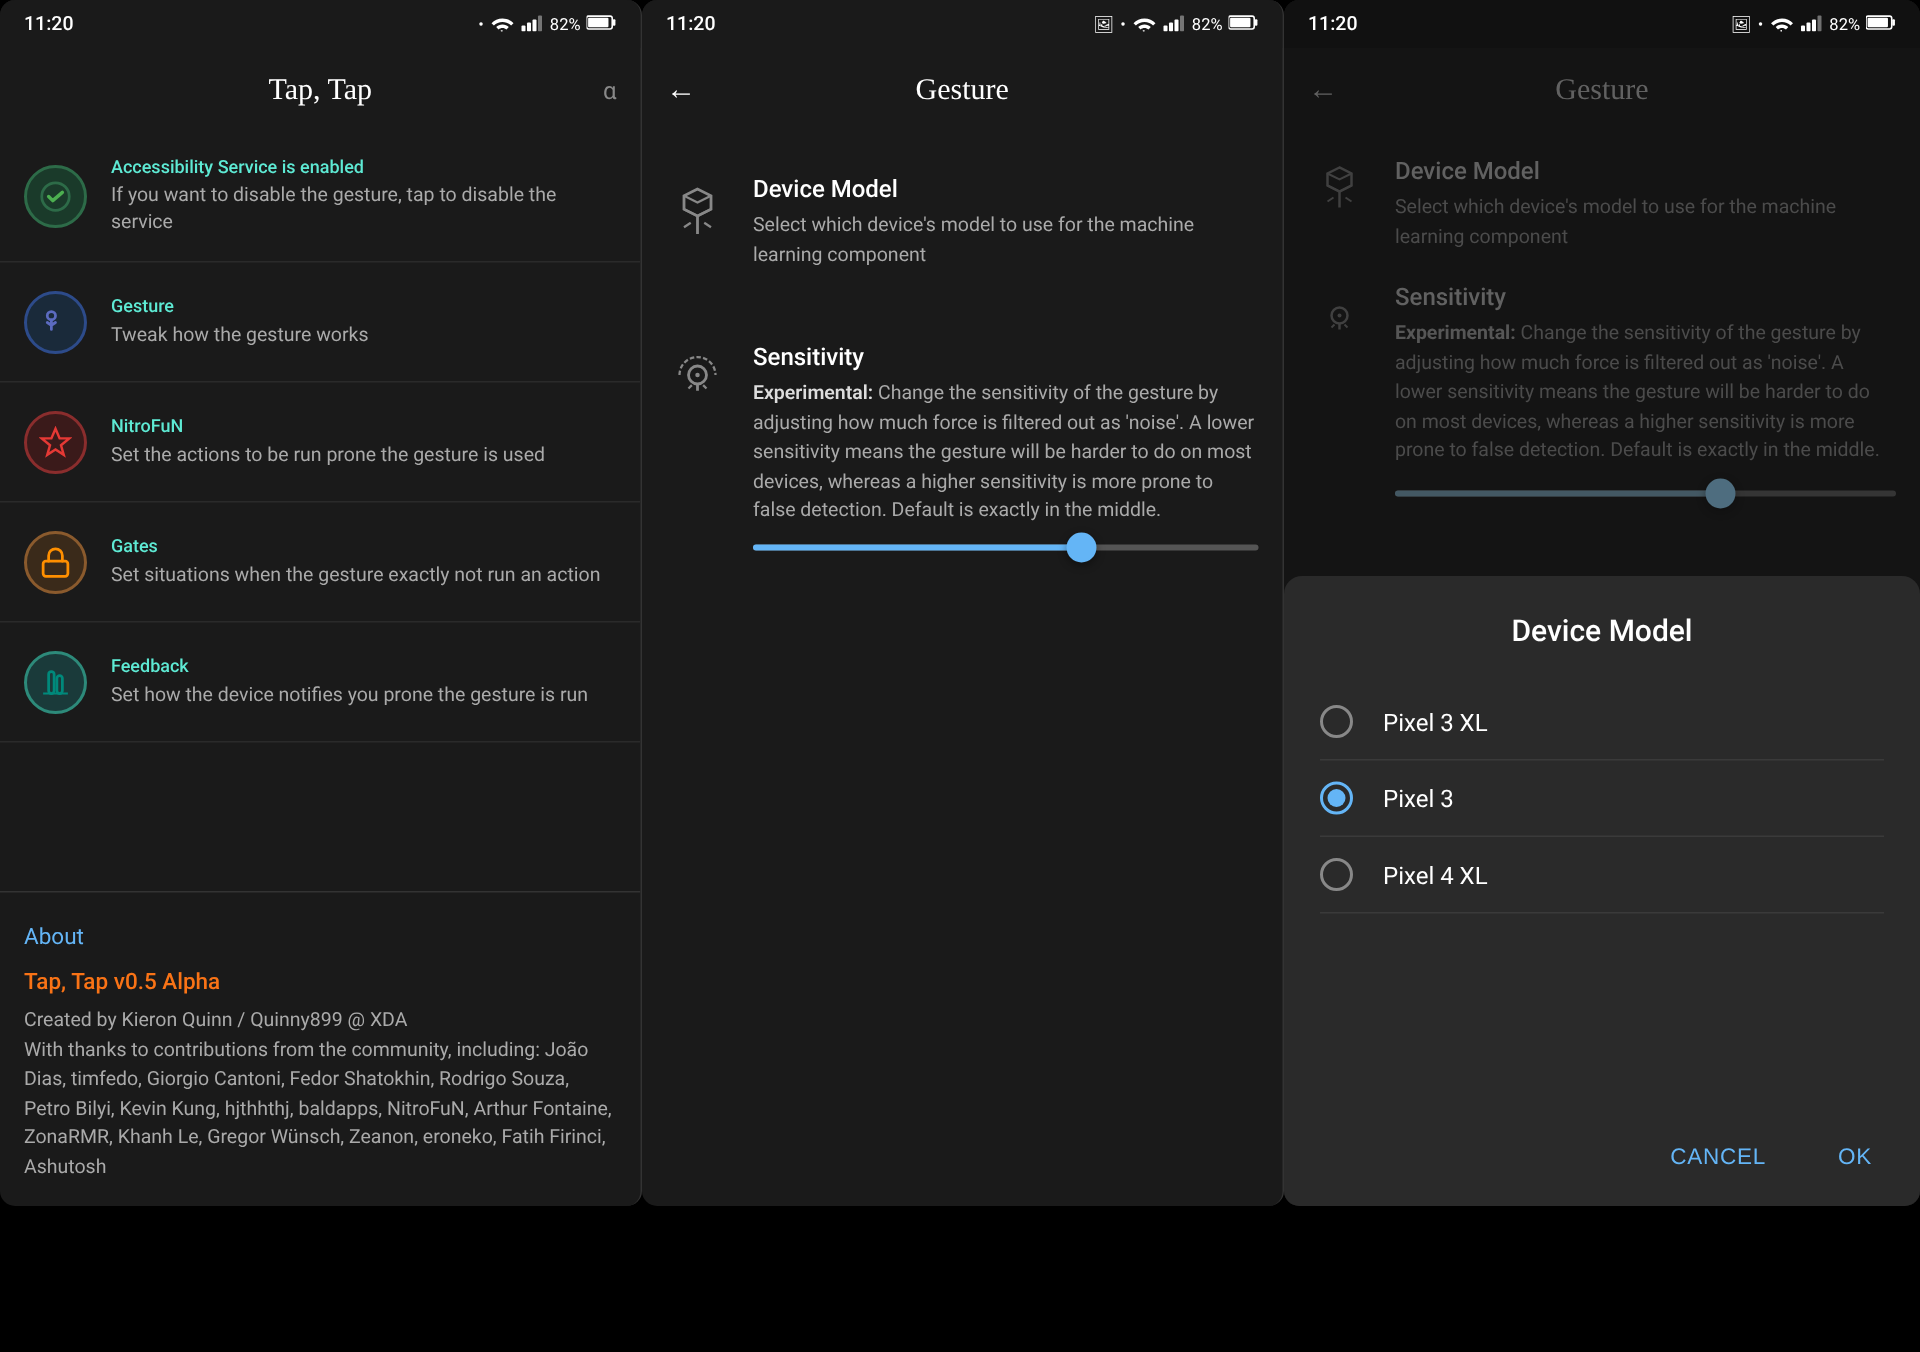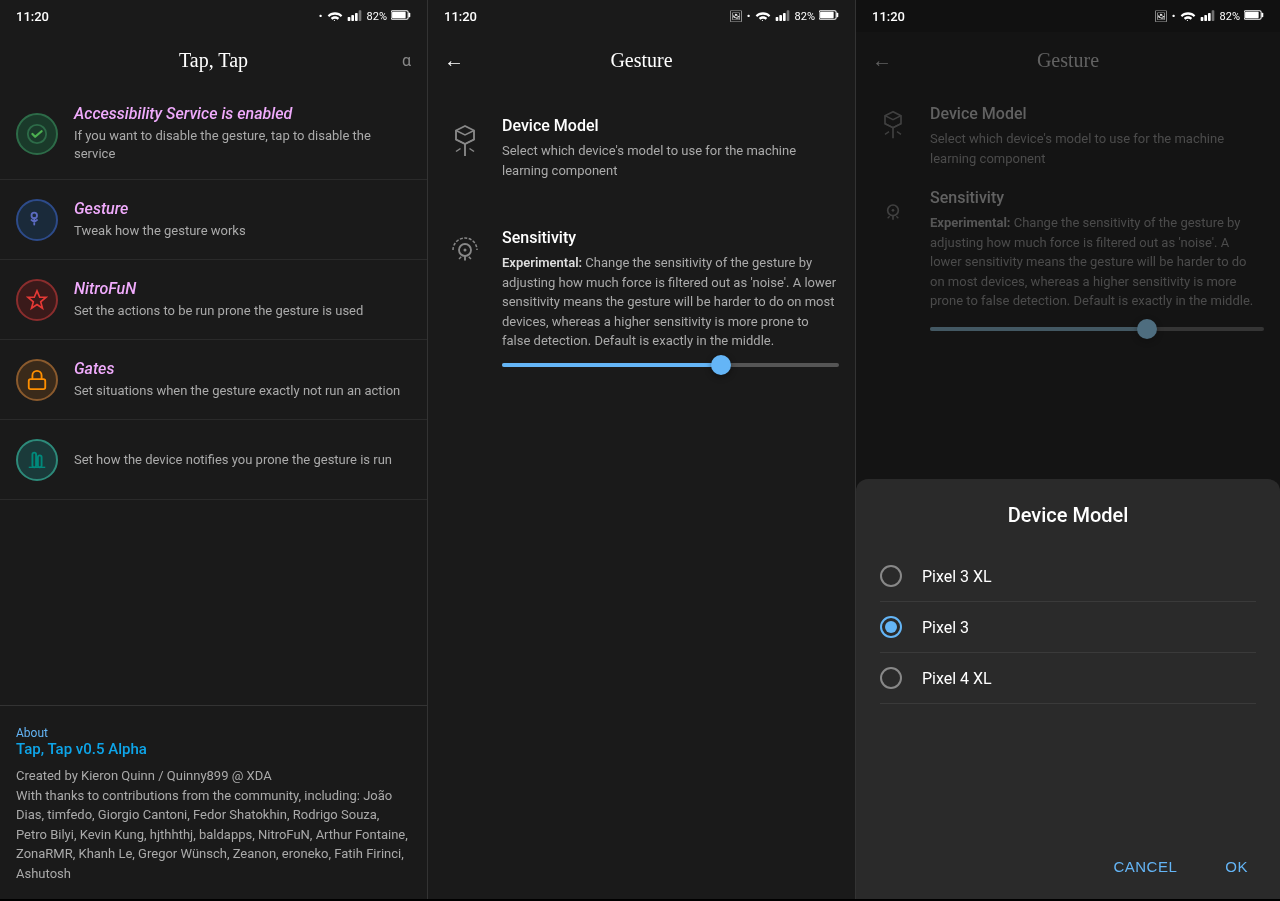--- a/index.html
+++ b/index.html
@@ -9,22 +9,23 @@
       display: flex;
       font-family: 'Roboto', sans-serif;
       background: #000;
       overflow: hidden;
     }
 
     
     .panel {
       display: flex;
       flex-direction: column;
-      height: 899px;
+      height: 804px;
       overflow: hidden;
+      border-radius: 10px;
     }
     .panel-left {
       width: 428px;
       background: #1a1a1a;
       border-right: 1px solid #333;
     }
     .panel-middle {
       width: 428px;
       background: #1a1a1a;
       border-right: 1px solid #333;
@@ -115,50 +116,50 @@
       font-size: 20px;
     }
     .icon-green { background: #1a3a2a; border: 2px solid #2d6b48; }
     .icon-blue { background: #1a2a3a; border: 2px solid #2d4b8a; }
     .icon-red { background: #3a1a1a; border: 2px solid #8a2d2d; }
     .icon-orange { background: #3a2a1a; border: 2px solid #8a5a2d; }
     .icon-teal { background: #1a3a3a; border: 2px solid #2d8a7a; }
 
     .menu-text-wrap { flex: 1; }
     .menu-title {
-      color: #f0abfc;
-      font-size: 16px;
+      color: #5eead4;
+      font-size: 12px;
       font-weight: 500;
       margin-bottom: 4px;
-      font-style: italic;
     }
     .menu-desc {
       color: #aaa;
       font-size: 13px;
       line-height: 1.4;
     }
 
     
     .section-divider {
       height: 1px;
       background: #333;
       margin: 4px 0;
     }
 
     
     .about-section {
       padding: 16px;
     }
     .about-link {
       color: #64b5f6;
-      font-size: 12px;
+      font-size: 15px;
+      margin-bottom: 12px;
       display: block;
     }
     .about-version {
-      color: #0ea5e9;
+      color: #f97316;
       font-size: 15px;
       font-weight: 500;
       margin-bottom: 8px;
     }
     .about-desc {
       color: #aaa;
       font-size: 13px;
       line-height: 1.5;
     }
 
@@ -403,20 +404,21 @@
 
     <div class="menu-item">
       <div class="menu-icon icon-teal">
         <svg width="22" height="22" viewBox="0 0 24 24" fill="none">
           <rect x="7" y="4" width="4" height="16" rx="2" stroke="#00897B" stroke-width="2"></rect>
           <rect x="13" y="7" width="4" height="13" rx="2" stroke="#00897B" stroke-width="2"></rect>
           <line x1="3" y1="20" x2="21" y2="20" stroke="#00897B" stroke-width="1.5"></line>
         </svg>
       </div>
       <div class="menu-text-wrap">
+        <div class="menu-title">Feedback</div>
         <div class="menu-desc">Set how the device notifies you prone the gesture is run</div>
       </div>
     </div>
   </div>
 
   <div class="section-divider"></div>
 
   <div class="about-section">
     <a class="about-link">About</a>
     <div class="about-version">Tap, Tap v0.5 Alpha</div>

